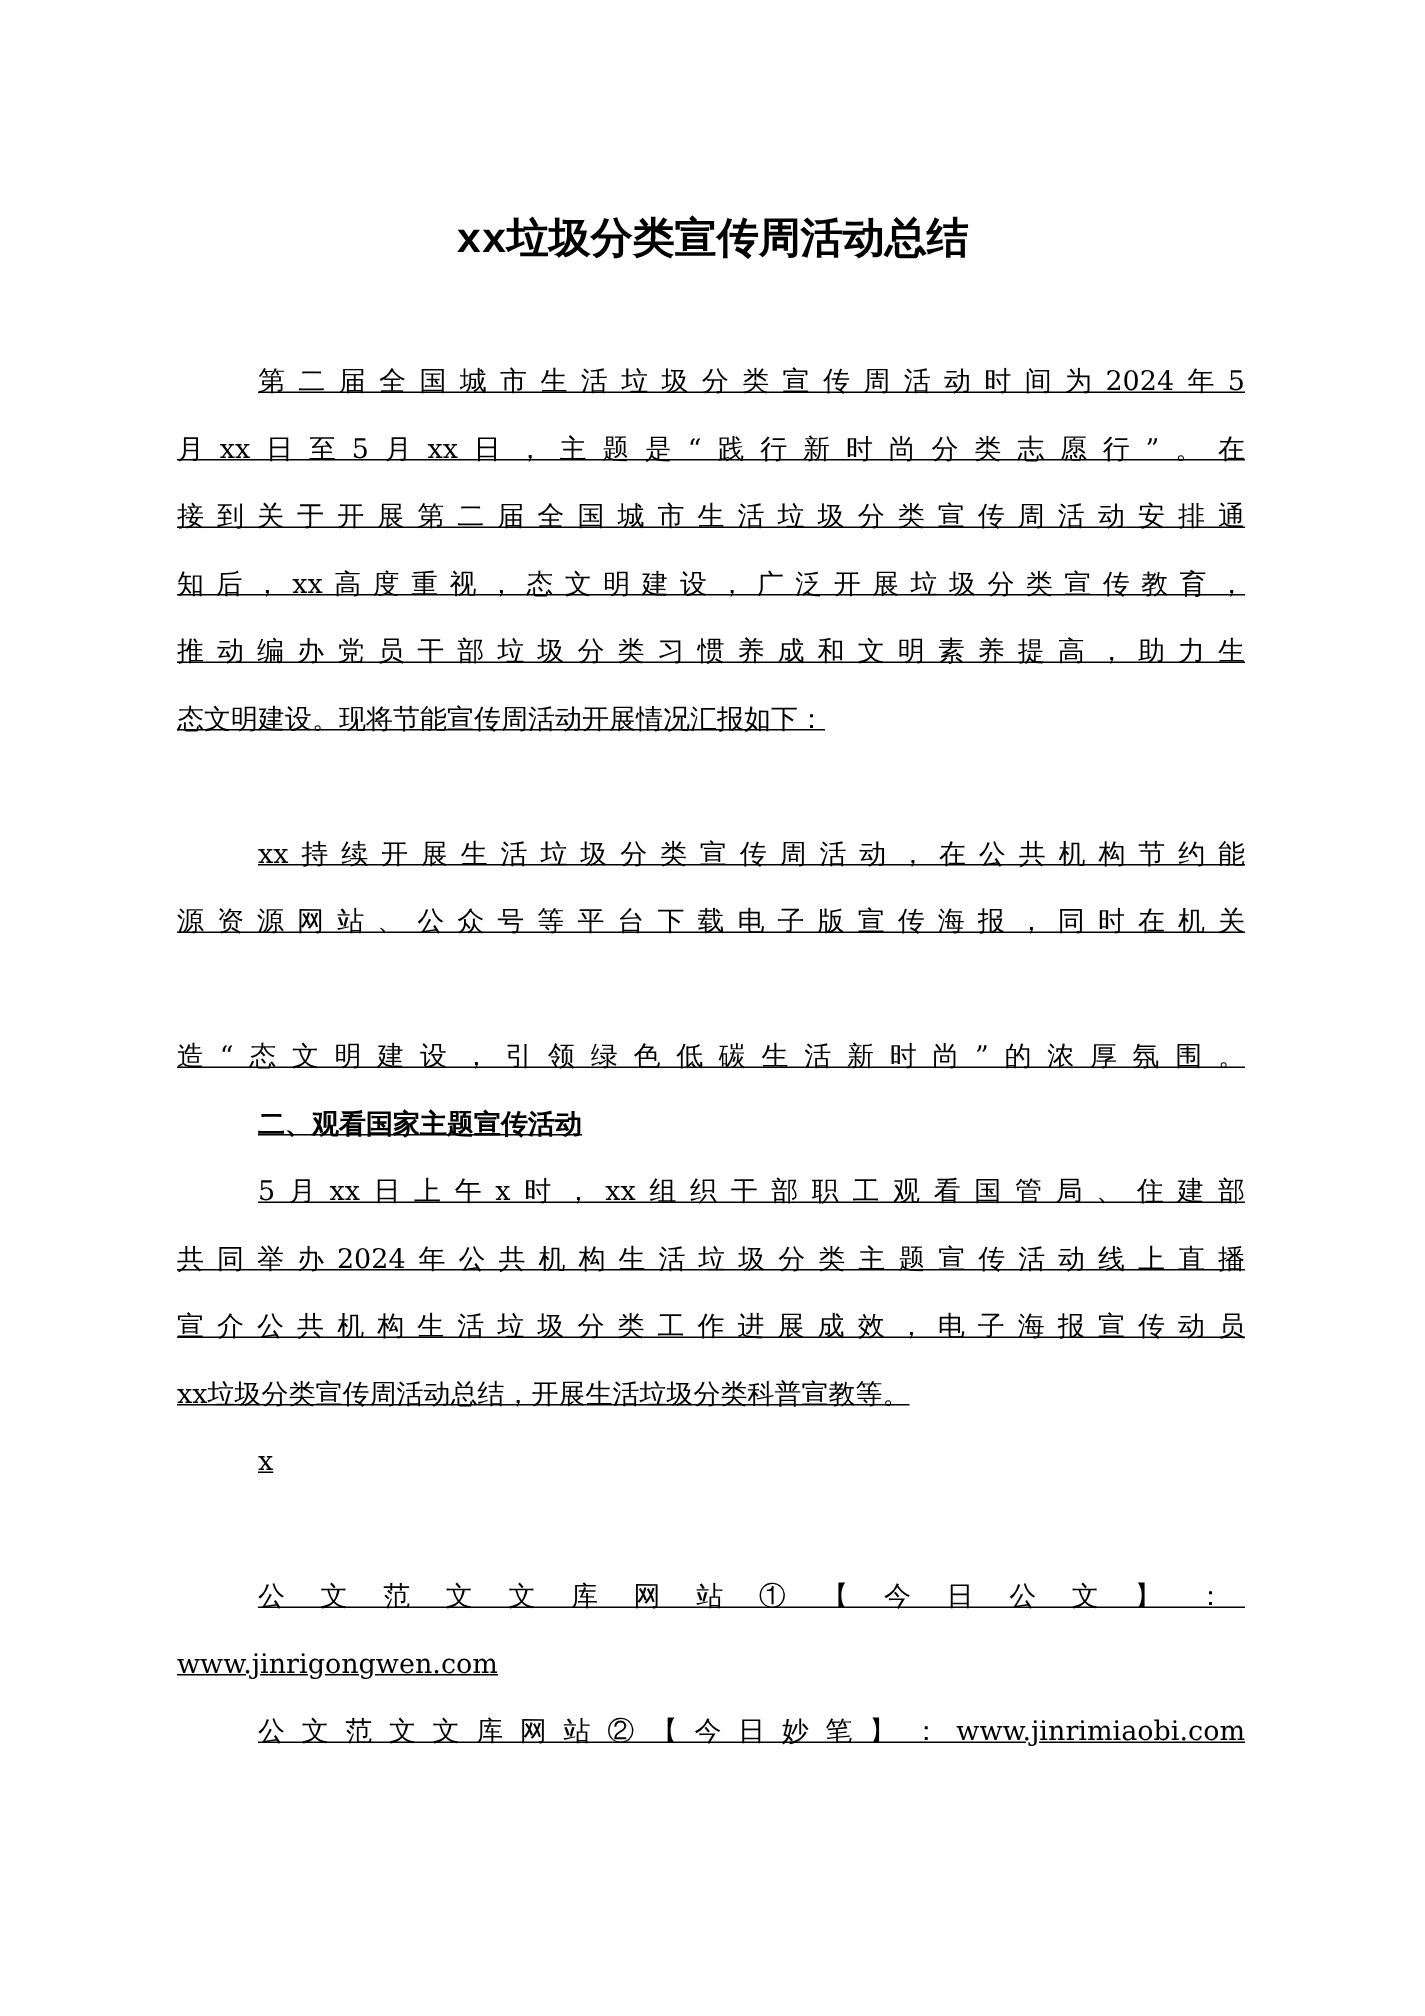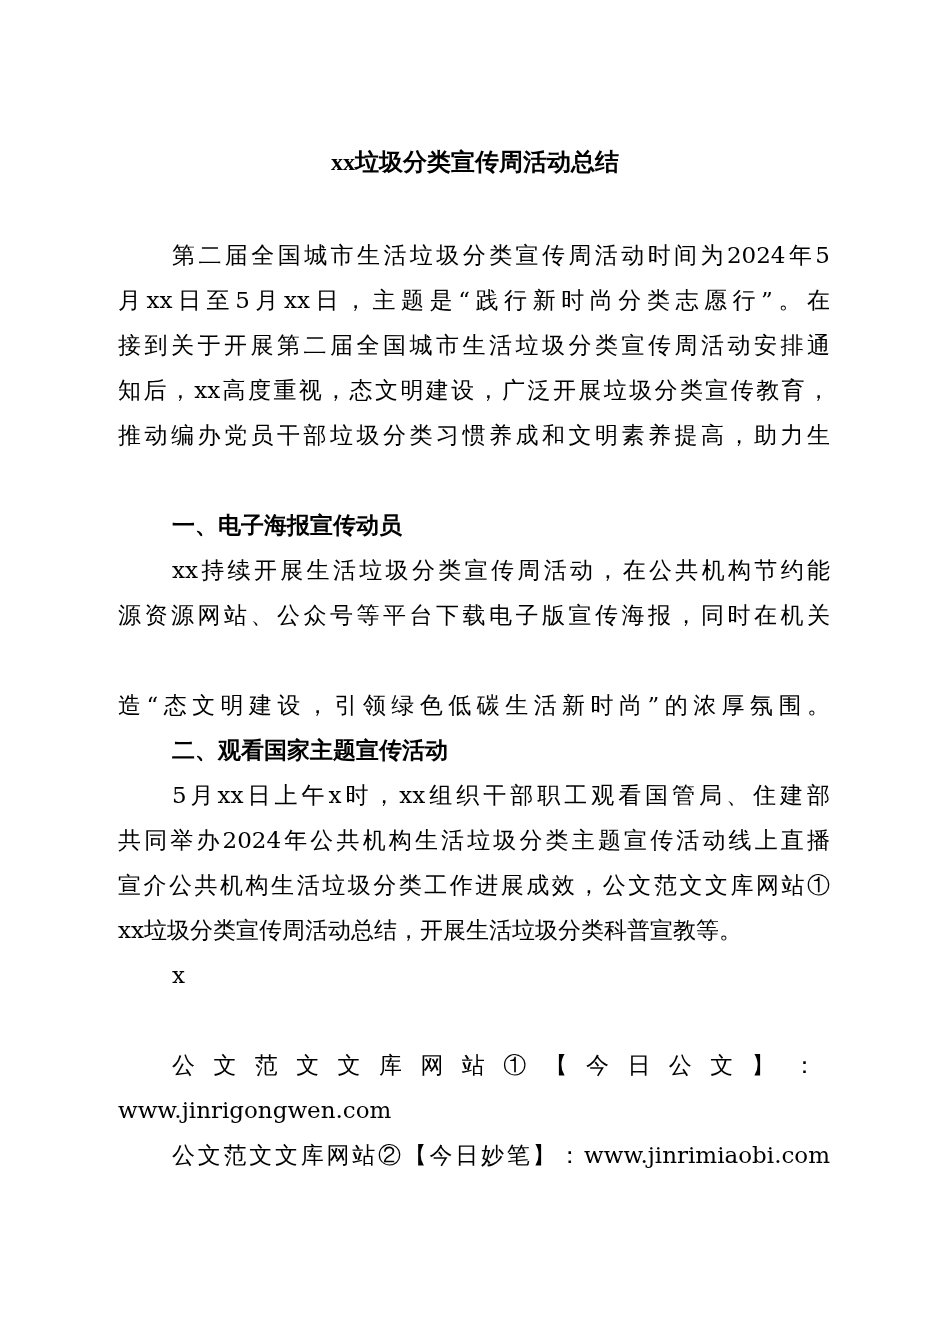--- a/index.html
+++ b/index.html
@@ -1,55 +1,55 @@
 <!DOCTYPE html>
 <html><head>
   <meta charset="utf-8">
   <style>
     html, body { margin: 0; padding: 0; background: #ffffff; }
     body { width: 950px; height: 1344px; position: relative; overflow: hidden; color: #000; }
     .page { position: absolute; left: 0; top: 0; width: 950px; height: 1344px; background: #fff; }
     .title {
       position: absolute; left: 0; top: 140px; width: 950px; text-align: center;
-      font-family: Liberation Serif, serif; font-weight: bold;
-      font-size: 24px; line-height: 44px; letter-spacing: 0px;
+      font-family: Liberation Mono, monospace; font-weight: bold;
+      font-size: 28px; line-height: 44px; letter-spacing: 0px;
     }
     .line {
       position: absolute; left: 118px; width: 712px;
       font-family: "DejaVu Serif", "Liberation Serif", serif;
-      font-size: 23px; line-height: 30px; white-space: nowrap;
-      text-align: justify; text-align-last: justify;
+      font-size: 18px; line-height: 30px; white-space: nowrap;
+      text-align: justify; text-align-last: justify; text-decoration: underline;
     }
     .line.short { text-align: left; text-align-last: left; }
     .indent { left: 172px; width: 658px; }
     .heading {
       font-family: "DejaVu Sans", "Liberation Sans", sans-serif; font-weight: bold;
     }
   </style>
 </head>
 <body>
 
 <div class="page">
   <div class="title">xx垃圾分类宣传周活动总结</div>
 
   <div class="line indent" style="top:240px">第二届全国城市生活垃圾分类宣传周活动时间为2024年5</div>
   <div class="line" style="top:285px">月xx日至5月xx日，主题是“践行新时尚分类志愿行”。在</div>
   <div class="line" style="top:330px">接到关于开展第二届全国城市生活垃圾分类宣传周活动安排通</div>
   <div class="line" style="top:375px">知后，xx高度重视，态文明建设，广泛开展垃圾分类宣传教育，</div>
   <div class="line" style="top:420px">推动编办党员干部垃圾分类习惯养成和文明素养提高，助力生</div>
+  <div class="line short" style="top:465px">态文明建设。现将节能宣传周活动开展情况汇报如下：</div>
 
-  <div class="line indent short heading" style="top:510px">一、电子海报宣传动员</div>
   <div class="line indent" style="top:555px">xx持续开展生活垃圾分类宣传周活动，在公共机构节约能</div>
   <div class="line" style="top:600px">源资源网站、公众号等平台下载电子版宣传海报，同时在机关</div>
   <div class="line" style="top:690px">造“态文明建设，引领绿色低碳生活新时尚”的浓厚氛围。</div>
 
   <div class="line indent short heading" style="top:735px">二、观看国家主题宣传活动</div>
   <div class="line indent" style="top:780px">5月xx日上午x时，xx组织干部职工观看国管局、住建部</div>
   <div class="line" style="top:825px">共同举办2024年公共机构生活垃圾分类主题宣传活动线上直播</div>
-  <div class="line" style="top:870px">宣介公共机构生活垃圾分类工作进展成效，公文范文文库网站①</div>
+  <div class="line" style="top:870px">宣介公共机构生活垃圾分类工作进展成效，电子海报宣传动员</div>
   <div class="line short" style="top:915px">xx垃圾分类宣传周活动总结，开展生活垃圾分类科普宣教等。</div>
 
   <div class="line indent short" style="top:960px">x</div>
 
   <div class="line short" style="top:1095px">www.jinrigongwen.com</div>
   <div class="line indent" style="top:1050px; letter-spacing: 14px;">公文范文文库网站①【今日公文】：</div>
   <div class="line indent" style="top:1140px">公文范文文库网站②【今日妙笔】：www.jinrimiaobi.com</div>
 </div>
 
 </body></html>

